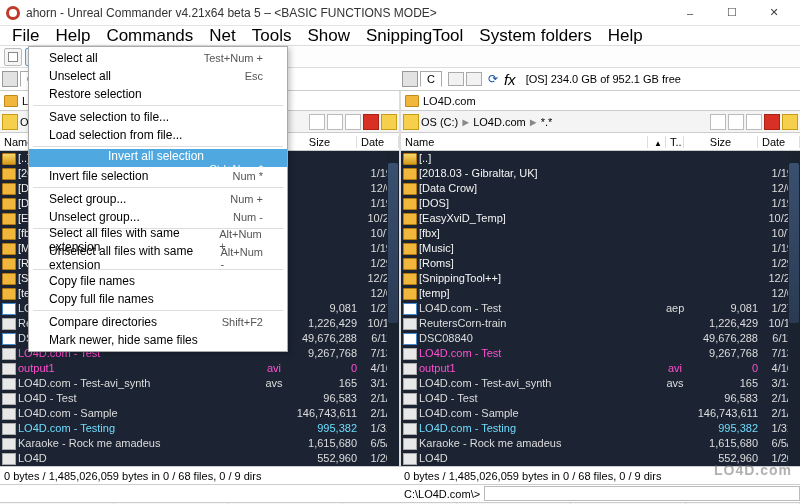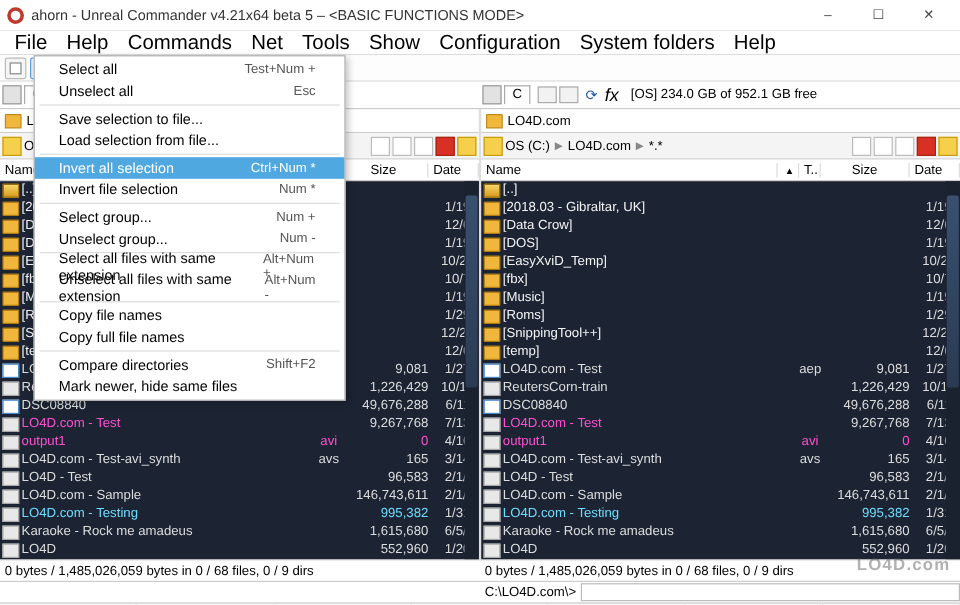--- a/index.html
+++ b/index.html
@@ -71,21 +71,21 @@
   .row.cyan .name { color: #6fdcff; }
   .row.output .t, .row.output .size { color: #ff4fd0; }
   .row.cyan .size { color: #6fdcff; }
 
   .scrollbar { position: absolute; right: 0; top: 60px; bottom: 0; width: 12px; background: #1a2230; }
   .scrollbar .thumb { position: absolute; left: 1px; right: 1px; top: 12px; height: 160px; background: linear-gradient(#3a5070,#2a3a52); border-radius: 2px; }
 
   
   .dropdown { position: absolute; left: 28px; top: 46px; width: 260px; background: #fff; border: 1px solid #aaa; box-shadow: 2px 2px 6px rgba(0,0,0,.25); z-index: 50; padding: 2px 0; }
   .dropdown .drow { display: flex; align-items: center; height: 18px; padding: 0 24px 0 20px; font-size: 12px; cursor: pointer; position: relative; }
-  .dropdown .drow.hl { background: #4fa8e0; color: #fff; }
+  .dropdown .drow.hl { background: #4fa8e0; color: #fff; flex-direction: column; }
   .dropdown .drow .shc { margin-left: auto; padding-left: 14px; color: #555; font-size: 11px; }
   .dropdown .drow.hl .shc { color: #fff; }
   .dropdown .dsep { height: 1px; background: #ddd; margin: 2px 4px; }
 
   
   .status { height: 18px; display: flex; align-items: center; font-size: 11px; border-top: 1px solid #ccc; }
   .status .half { width: 50%; padding: 0 4px; overflow: hidden; white-space: nowrap; }
 
   
   .cmdline { height: 18px; display: flex; align-items: center; font-size: 11px; background: #fff; border-top: 1px solid #ccc; }
@@ -112,21 +112,21 @@
   </div>
 </div>
 
 <div class="menubar" id="menubar">
     <div class="mitem">File</div>
     <div class="mitem">Help</div>
     <div class="mitem">Commands</div>
     <div class="mitem">Net</div>
     <div class="mitem">Tools</div>
     <div class="mitem">Show</div>
-    <div class="mitem">Configuration</div>
+    <div class="mitem">SnippingTool</div>
     <div class="mitem">System folders</div>
     <div class="mitem">Help</div>
   </div>
 
 <div class="toolbar">
   <div class="tbtn doc"></div>
   <div class="tbtn blue"></div>
 </div>
 
 <div style="display:flex">
@@ -575,20 +575,23 @@
 
 <div class="dropdown" id="dropdown">
     <div class="drow">
       <span>Select all</span>
       <span class="shc">Test+Num +</span>
     </div>
     <div class="drow">
       <span>Unselect all</span>
       <span class="shc">Esc</span>
     </div>
+    <div class="drow">
+      <span>Restore selection</span>
+    </div>
     <div class="dsep"></div>
     <div class="drow">
       <span>Save selection to file...</span>
     </div>
     <div class="drow">
       <span>Load selection from file...</span>
     </div>
     <div class="dsep"></div>
     <div class="drow hl">
       <span>Invert all selection</span>

